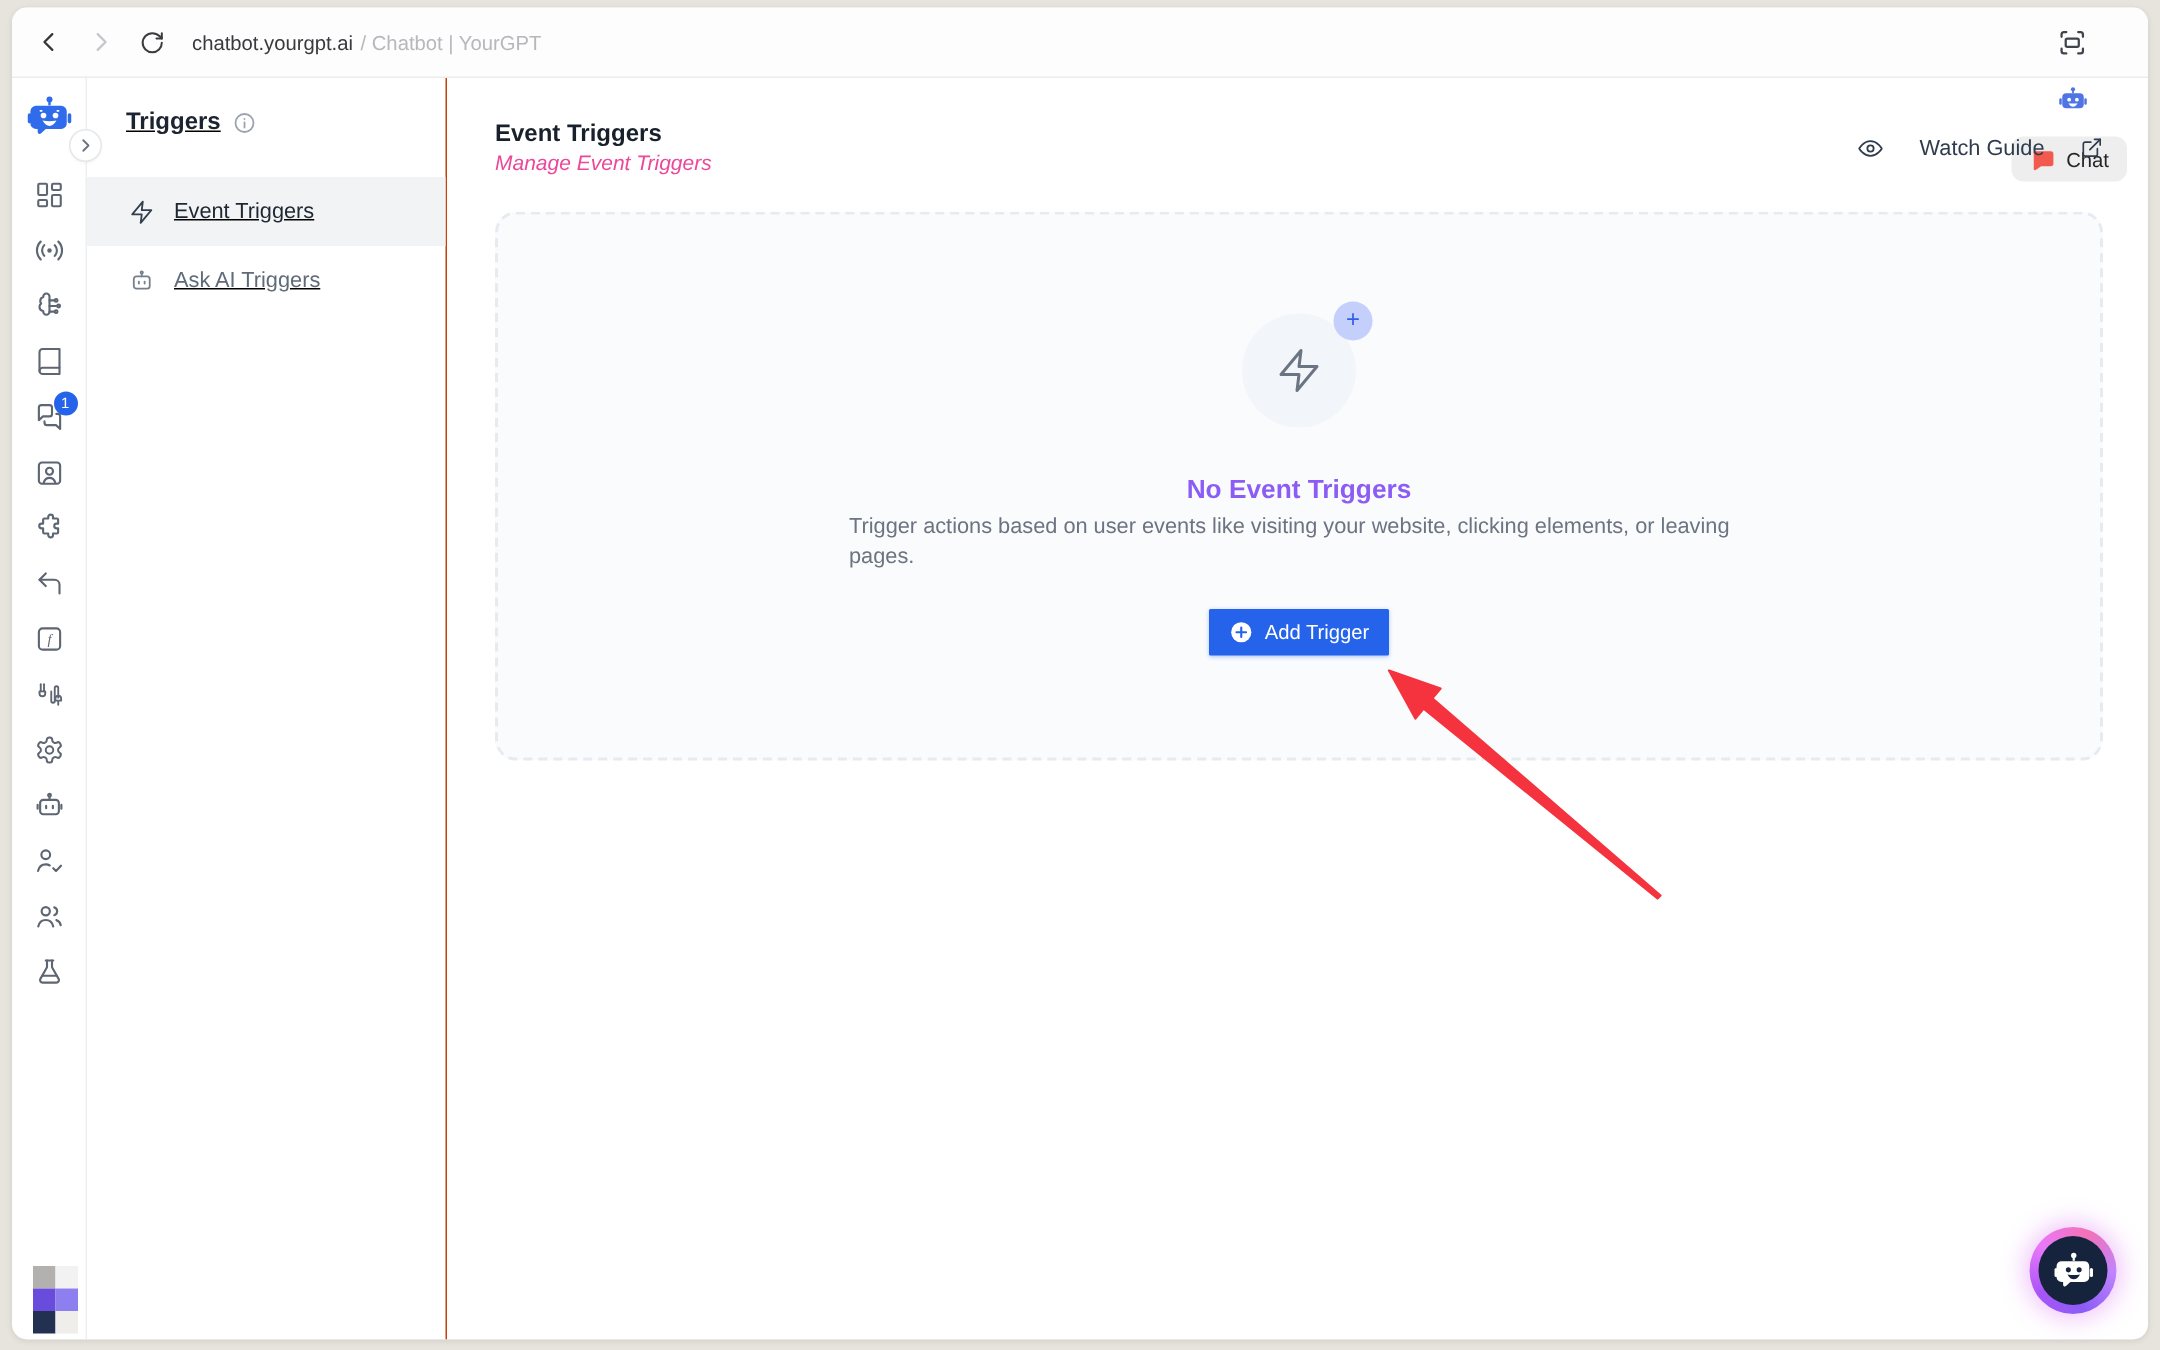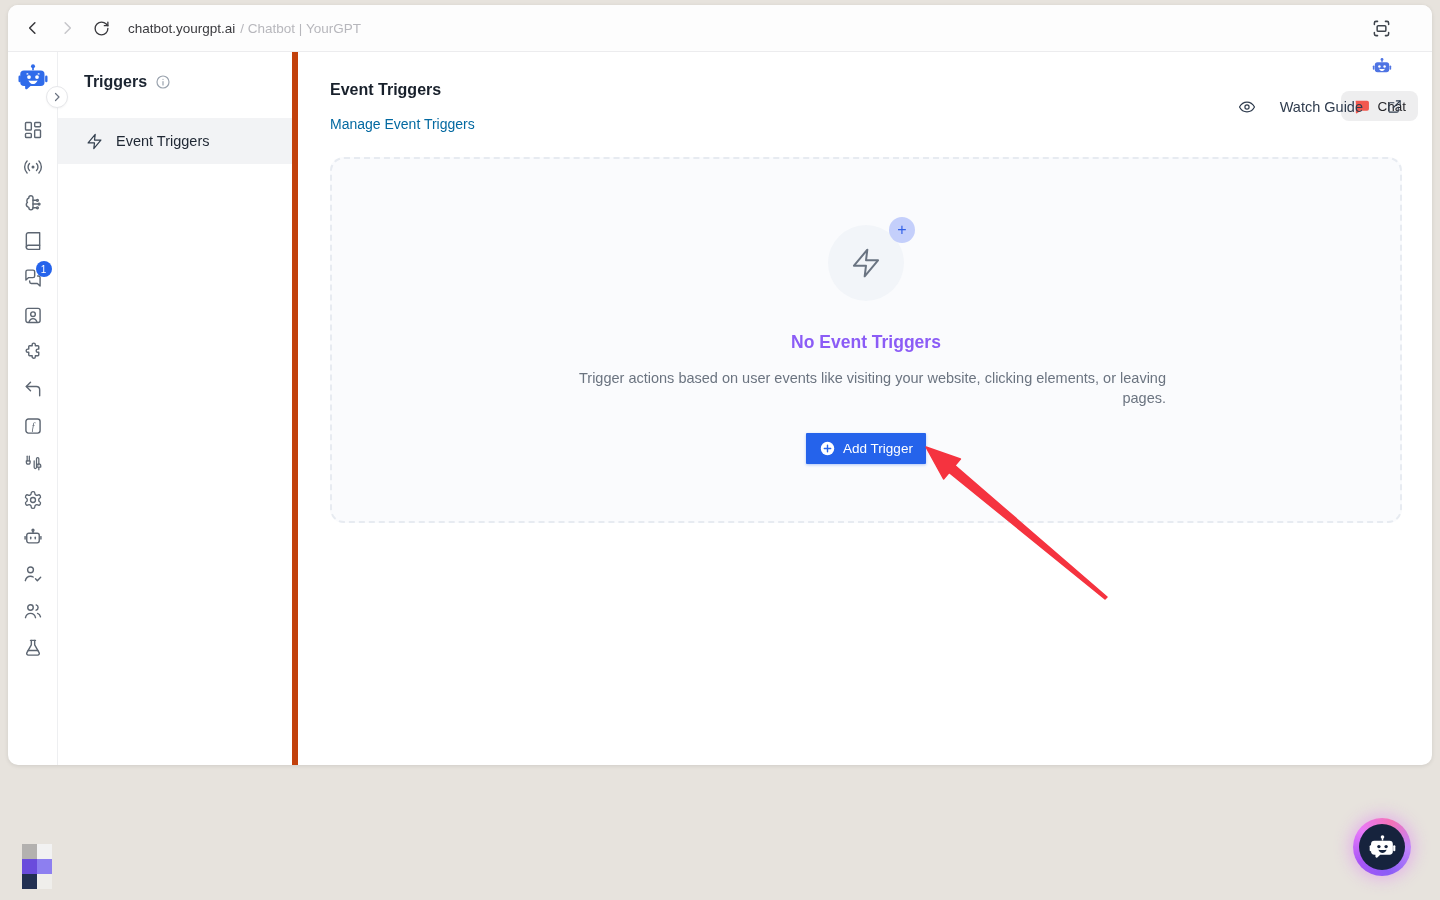--- a/index.html
+++ b/index.html
@@ -1,17 +1,17 @@
 <!DOCTYPE html>
 <html><head>
 <meta charset="utf-8">
 <style>
   * { margin:0; padding:0; box-sizing:border-box; }
   html,body { width:1440px; height:900px; overflow:hidden; background:#e7e3dd; font-family:"Liberation Sans", sans-serif; }
-  .window { position:absolute; left:8px; top:5px; width:1424px; height:760px; background:#ffffff; border-radius:10px; overflow:hidden; box-shadow:0 1px 4px rgba(0,0,0,.10); }
+  .window { position:absolute; left:8px; top:5px; width:1424px; height:888px; background:#ffffff; border-radius:10px; overflow:hidden; box-shadow:0 1px 4px rgba(0,0,0,.10); }
 
   
   .toolbar { height:47px; display:flex; align-items:center; padding:0 14px 0 10px; border-bottom:1px solid #ececee; background:#fdfdfd; }
   .tb-btn { width:30px; height:30px; display:flex; align-items:center; justify-content:center; border-radius:6px; cursor:pointer; flex:0 0 auto; }
   .tb-btn + .tb-btn { margin-left:4px; }
   .url { margin-left:12px; font-size:13.5px; white-space:nowrap; cursor:text; }
   .url .domain { color:#3a3a3e; font-weight:500; }
   .url .suffix { color:#b7b7bc; margin-left:5px; }
   .tb-right { margin-left:auto; display:flex; align-items:center; gap:9px;flex-direction:column; }
   .chat-pill { height:30px; background:#eeeeef; border-radius:8px; display:flex; align-items:center; gap:7px; padding:0 12px; cursor:pointer; }
@@ -22,42 +22,42 @@
 
   .rail { width:50px; border-right:1px solid #eeeff1; display:flex; flex-direction:column; align-items:center; padding-top:11px; flex:0 0 auto; }
   .rail-logo { width:30px; height:30px; cursor:pointer; }
   .rail-icons { margin-top:27px; display:flex; flex-direction:column; gap:17px; align-items:center; }
   .rail-ic { width:20px; height:20px; cursor:pointer; position:relative; }
   .ic { stroke:#5d6672; fill:none; stroke-width:1.7; stroke-linecap:round; stroke-linejoin:round; }
   .badge { position:absolute; top:-7px; right:-9px; min-width:16px; height:16px; border-radius:8px; background:#2563eb; color:#fff; font-size:10px; display:flex; align-items:center; justify-content:center; padding:0 4px; }
 
   .collapse-btn { position:absolute; left:38px; top:34px; width:22px; height:22px; border-radius:50%; background:#fff; border:1px solid #e6e7ea; display:flex; align-items:center; justify-content:center; cursor:pointer; z-index:5; box-shadow:0 1px 2px rgba(0,0,0,.04); }
 
-  .panel { width:240px; border-right:6px solid #c2410c; padding-top:20px; flex:0 0 auto; }
+  .panel { width:240px; border-right:1px solid #c2410c; padding-top:20px; flex:0 0 auto;text-decoration:underline; }
   .panel-title-row { display:flex; align-items:center; gap:8px; padding-left:26px; height:20px; margin-bottom:26px; }
   .panel-title { font-size:16px; font-weight:700; color:#1b2430; }
   .panel-item { height:46px; display:flex; align-items:center; gap:13px; padding-left:28px; font-size:14.5px; color:#5f6b79; cursor:pointer; }
   .panel-item.selected { background:#f2f3f5; color:#1f2733; }
   .panel-item.selected .ic { stroke:#333f4e; }
   .panel-item .ic { stroke:#76808d; }
 
   .main { flex:1; padding:28px 30px 0 32px; }
   .main-header { display:flex; align-items:center; justify-content:space-between; }
   .main-title { font-size:16px; font-weight:700; color:#18202b; line-height:19px; }
-  .main-sub { font-size:14px; color:#0369a1; margin-top:16px; line-height:18px; }
+  .main-sub { font-size:14px; color:#ec4899; margin-top:0; line-height:18px;font-style:italic; }
   .watch-guide { display:flex; align-items:center; gap:24px; color:#2f3c4e; font-size:14.5px; cursor:pointer; }
   .watch-guide .ic { stroke:#2f3c4e; }
 
   .card { margin-top:24px; height:366px; border:2px dashed #e7ebf1; border-radius:14px; background:#fafbfd; display:flex; flex-direction:column; align-items:center; }
   .cluster { margin-top:66px; position:relative; width:76px; height:76px; }
   .big-circle { width:76px; height:76px; border-radius:50%; background:#f2f5f9; display:flex; align-items:center; justify-content:center; }
   .big-circle .ic { stroke:#6a7482; stroke-width:1.5; }
   .plus-badge { position:absolute; top:-8px; right:-11px; width:26px; height:26px; border-radius:50%; background:#c4cffb; color:#2f5fe8; font-size:16px; font-weight:500; display:flex; align-items:center; justify-content:center; }
   .es-title { margin-top:31px; font-size:17.5px; font-weight:700; color:#8b5cf6; }
-  .es-desc { margin-top:15px; width:600px; text-align:right; font-size:14.5px; color:#6b7480; line-height:1.4; }
+  .es-desc { margin-top:4px; width:600px; text-align:left; font-size:14.5px; color:#6b7480; line-height:1.4; }
   .add-btn { margin-top:24px; height:31px; background:#2563eb; color:#fff; border:none; border-radius:1px; font-size:13.5px; font-family:"Liberation Sans", sans-serif; display:flex; align-items:center; gap:7px; padding:0 13px; cursor:pointer; box-shadow:0 1px 3px rgba(37,99,235,.35); }
 
   
   .arrow-svg { position:absolute; left:0; top:0; width:1440px; height:900px; pointer-events:none; z-index:40; }
   .chat-widget { position:absolute; left:1353px; top:818px; width:58px; height:58px; border-radius:50%; background:conic-gradient(from 20deg, #f472b6, #c084fc, #8b5cf6, #a855f7, #e879f9, #f472b6); display:flex; align-items:center; justify-content:center; box-shadow:0 0 16px 3px rgba(221,120,245,.45); cursor:pointer; z-index:50; }
   .chat-widget-inner { width:46px; height:46px; border-radius:50%; background:#16233d; display:flex; align-items:center; justify-content:center; }
   .swatches { position:absolute; left:22px; top:844px; display:grid; grid-template-columns:15px 15px; z-index:60; }
   .swatches div { width:15px; height:15px; }
 </style>
 </head>
@@ -281,20 +281,32 @@
               <path d="M12 8h.01"></path>
               <path d="M12 11.5V16.5"></path>
             </g>
           </svg>
       </div>
       <div class="panel-item selected">
         <svg width="17" height="17" viewBox="0 0 24 24">
             <path class="ic" d="M13 2 3 14h9l-1 8 10-12h-9l1-8z"></path>
           </svg>
         <span>Event Triggers</span>
+      </div>
+      <div class="panel-item">
+        <svg width="17" height="17" viewBox="0 0 24 24">
+            <g class="ic">
+              <rect x="4.5" y="7.5" width="15" height="11.5" rx="2.5"></rect>
+              <path d="M12 7.5V5"></path>
+              <circle cx="12" cy="3.8" r="1.1"></circle>
+              <path d="M9.3 12.3v1.8"></path>
+              <path d="M14.7 12.3v1.8"></path>
+            </g>
+          </svg>
+        <span>Ask AI Triggers</span>
       </div>
     </aside>
 
     <main class="main">
       <div class="main-header">
         <div>
           <div class="main-title">Event Triggers</div>
           <div class="main-sub">Manage Event Triggers</div>
         </div>
         <div class="watch-guide">

